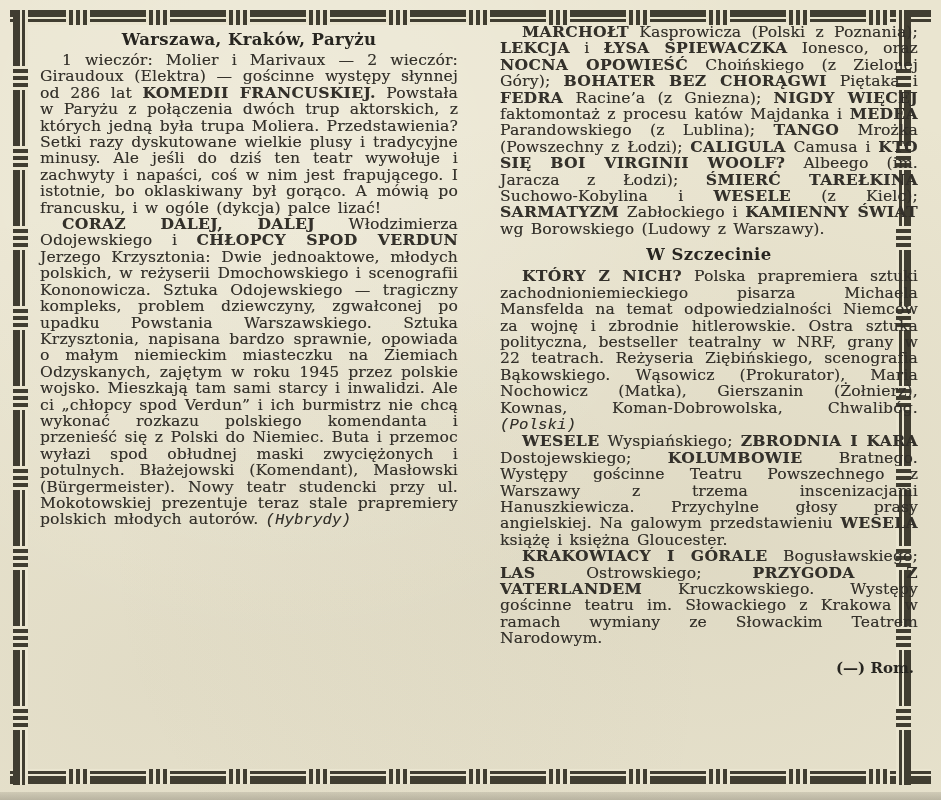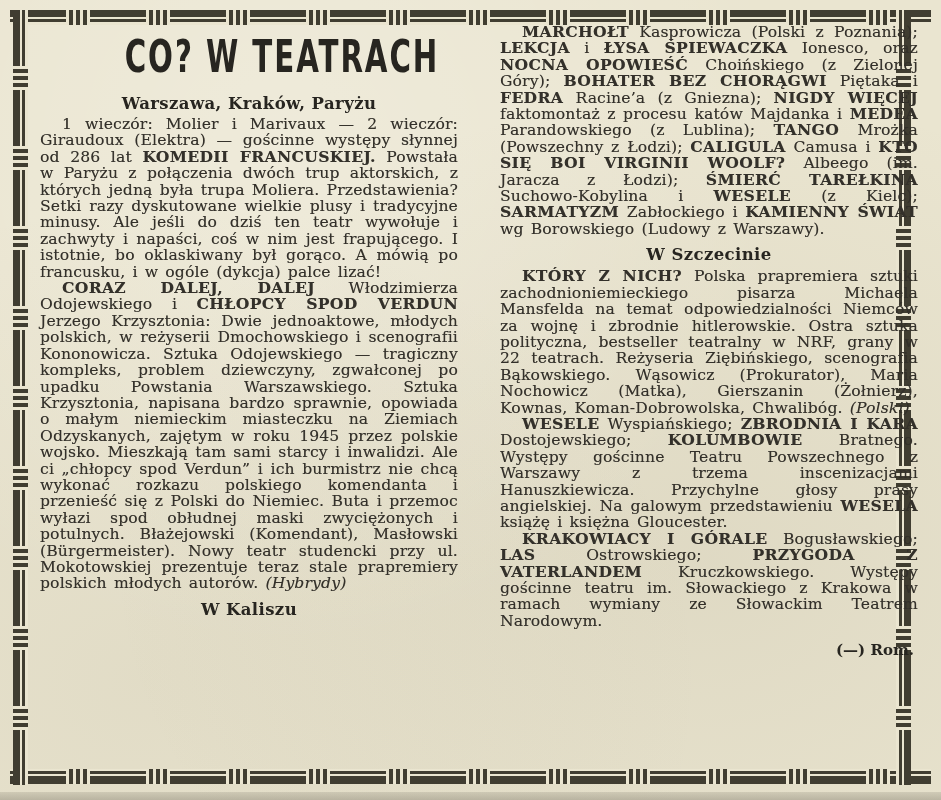--- a/index.html
+++ b/index.html
@@ -64,42 +64,40 @@
     letter-spacing:0.4px;margin:0 0 3px 0;
   }
   .heading{margin:8px 0 4px 0;}
   .para{
     margin:0;text-align:justify;text-indent:22px;
     font-size:15.5px;line-height:16.4px;
     word-spacing:2px;letter-spacing:0.2px;
     text-shadow:0.25px 0.25px 0 rgba(51,48,42,0.45);
   }
   .para .b{font-weight:bold;letter-spacing:0.4px;}
-  .para .i{font-style:italic;}
+  .para .i{font-style:italic;font-family:Liberation Mono, monospace;}
   .signature{
     text-align:right;font-weight:bold;font-size:15px;
     margin-top:12px;padding-right:4px;color:var(--title,#272520);
   }
 </style>
 </head>
 <body style="--paper: #eae5d0; --ink: #403d31; --text: #33302a; --title: #272520;">
 
 <div class="page">
   <div class="border-h border-top"></div>
   <div class="border-h border-bottom"></div>
   <div class="border-v border-left"></div>
   <div class="border-v border-right"></div>
   <div class="scan-edge-bottom"></div>
 
   <div class="col col-left">
-      <div class="title-wrap"><span class="title-text">CO? W TEATRACH</span></div>
       <div class="subhead">Warszawa, Kraków, Paryżu</div>
       <p class="para"><span>1 wieczór: Molier i Marivaux — 2 wieczór: Giraudoux (Elektra) — gościnne występy słynnej od 286 lat </span><span class="b">KOMEDII FRANCUSKIEJ.</span><span> Powstała w Paryżu z połączenia dwóch trup aktorskich, z których jedną była trupa Moliera. Przedstawienia? Setki razy dyskutowane wielkie plusy i tradycyjne minusy. Ale jeśli do dziś ten teatr wywołuje i zachwyty i napaści, coś w nim jest frapującego. I istotnie, bo oklaskiwany był gorąco. A mówią po francusku, i w ogóle (dykcja) palce lizać!</span></p>
       <p class="para"><span class="b">CORAZ DALEJ, DALEJ</span><span> Włodzimierza Odojewskiego i </span><span class="b">CHŁOPCY SPOD VERDUN</span><span> Jerzego Krzysztonia: Dwie jednoaktowe, młodych polskich, w reżyserii Dmochowskiego i scenografii Kononowicza. Sztuka Odojewskiego — tragiczny kompleks, problem dziewczyny, zgwałconej po upadku Powstania Warszawskiego. Sztuka Krzysztonia, napisana bardzo sprawnie, opowiada o małym niemieckim miasteczku na Ziemiach Odzyskanych, zajętym w roku 1945 przez polskie wojsko. Mieszkają tam sami starcy i inwalidzi. Ale ci „chłopcy spod Verdun” i ich burmistrz nie chcą wykonać rozkazu polskiego komendanta i przenieść się z Polski do Niemiec. Buta i przemoc wyłazi spod obłudnej maski zwyciężonych i potulnych. Błażejowski (Komendant), Masłowski (Bürgermeister). Nowy teatr studencki przy ul. Mokotowskiej prezentuje teraz stale prapremiery polskich młodych autorów. </span><span class="i">(Hybrydy)</span></p>
-      <div class="heading">W Kaliszu</div>
     </div>
   <div class="col col-right">
       <p class="para"><span class="b">MARCHOŁT</span><span> Kasprowicza (Polski z Poznania); </span><span class="b">LEKCJA</span><span> i </span><span class="b">ŁYSA ŚPIEWACZKA</span><span> Ionesco, oraz </span><span class="b">NOCNA OPOWIEŚĆ</span><span> Choińskiego (z Zielonej Góry); </span><span class="b">BOHATER BEZ CHORĄGWI</span><span> Piętaka i </span><span class="b">FEDRA</span><span> Racine’a (z Gniezna); </span><span class="b">NIGDY WIĘCEJ</span><span> faktomontaż z procesu katów Majdanka i </span><span class="b">MEDEA</span><span> Parandowskiego (z Lublina); </span><span class="b">TANGO</span><span> Mrożka (Powszechny z Łodzi); </span><span class="b">CALIGULA</span><span> Camusa i </span><span class="b">KTO SIĘ BOI VIRGINII WOOLF?</span><span> Albeego (im. Jaracza z Łodzi); </span><span class="b">ŚMIERĆ TAREŁKINA</span><span> Suchowo-Kobylina i </span><span class="b">WESELE</span><span> (z Kielc); </span><span class="b">SARMATYZM</span><span> Zabłockiego i </span><span class="b">KAMIENNY ŚWIAT</span><span> wg Borowskiego (Ludowy z Warszawy).</span></p>
       <div class="heading">W Szczecinie</div>
       <p class="para"><span class="b">KTÓRY Z NICH?</span><span> Polska prapremiera sztuki zachodnioniemieckiego pisarza Michaela Mansfelda na temat odpowiedzialności Niemców za wojnę i zbrodnie hitlerowskie. Ostra sztuka polityczna, bestseller teatralny w NRF, grany w 22 teatrach. Reżyseria Ziębińskiego, scenografia Bąkowskiego. Wąsowicz (Prokurator), Maria Nochowicz (Matka), Gierszanin (Żołnierz), Kownas, Koman-Dobrowolska, Chwalibóg. </span><span class="i">(Polski)</span></p>
       <p class="para"><span class="b">WESELE</span><span> Wyspiańskiego; </span><span class="b">ZBRODNIA I KARA</span><span> Dostojewskiego; </span><span class="b">KOLUMBOWIE</span><span> Bratnego. Występy gościnne Teatru Powszechnego z Warszawy z trzema inscenizacjami Hanuszkiewicza. Przychylne głosy prasy angielskiej. Na galowym przedstawieniu </span><span class="b">WESELA</span><span> książę i księżna Gloucester.</span></p>
       <p class="para"><span class="b">KRAKOWIACY I GÓRALE</span><span> Bogusławskiego; </span><span class="b">LAS</span><span> Ostrowskiego; </span><span class="b">PRZYGODA Z VATERLANDEM</span><span> Kruczkowskiego. Występy gościnne teatru im. Słowackiego z Krakowa w ramach wymiany ze Słowackim Teatrem Narodowym.</span></p>
       <div class="signature">(—) Rom.</div>
     </div>
 </div>

